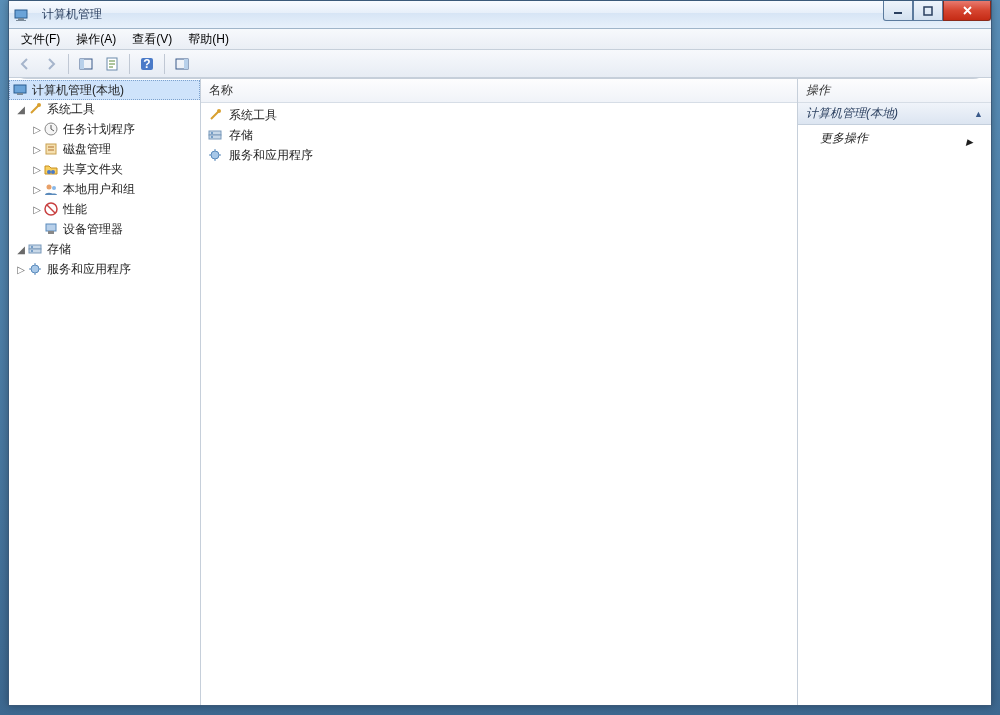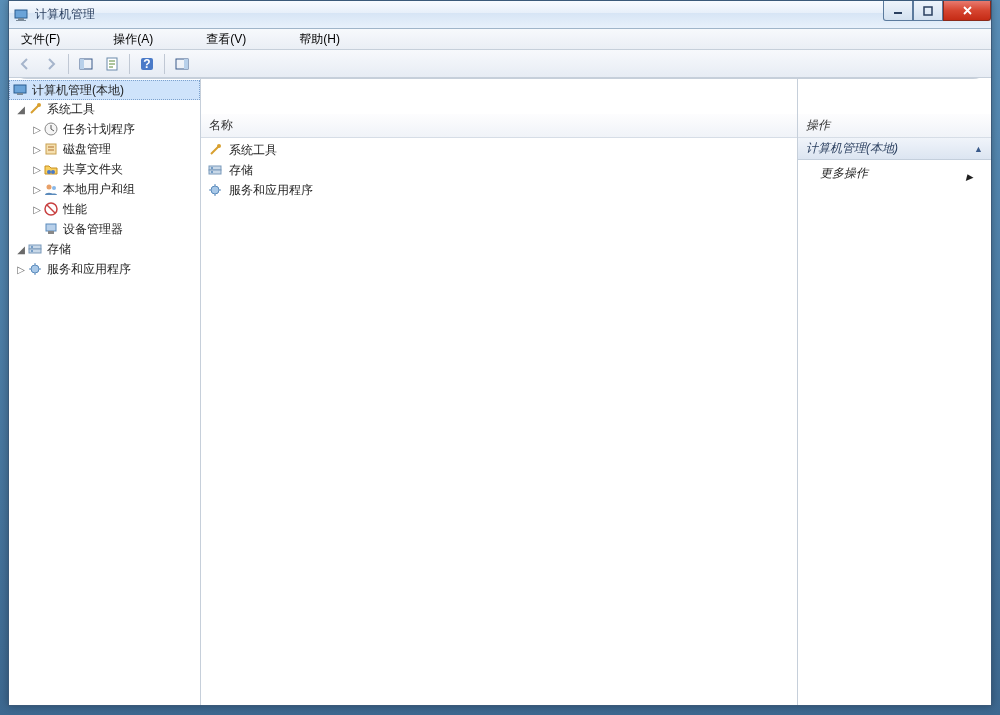--- a/index.html
+++ b/index.html
@@ -1,36 +1,36 @@
 <!DOCTYPE html>
 <html><head>
 <meta charset="utf-8">
 <style>
 * { margin: 0; padding: 0; box-sizing: border-box; font-family: "Microsoft YaHei", SimSun, Tahoma, sans-serif; font-size: 12px; }
 body { background: linear-gradient(to bottom, #5a8fb8, #3d6890); width: 1000px; height: 715px; overflow: hidden; position: relative; }
 .window { position: absolute; top: 0; left: 8px; width: 984px; height: 706px; background: #fff; border: 1px solid #3b5a7a; box-shadow: 0 0 8px rgba(0,0,0,0.3); display: flex; flex-direction: column; }
-.titlebar { height: 28px; background: linear-gradient(to bottom, #f8fbff 0%, #e7eff9 45%, #d7e5f5 46%, #e8f1fb 100%); display: flex; align-items: center; padding: 0 4px; position: relative; border-bottom: 1px solid #a0b5c9; }
+.titlebar { height: 28px; background: linear-gradient(to bottom, #f8fbff 0%, #e7eff9 45%, #d7e5f5 46%, #e8f1fb 100%); display: flex; align-items: center; padding: 0 4px; position: relative; border-bottom: 1px solid #a0b5c9; gap: 7px; }
 .title-icon { width: 16px; height: 16px; margin-right: 6px; display: flex; align-items: center; justify-content: center; }
 .window-title { color: #2a3f5f; font-size: 12px; }
 .winbtns { position: absolute; right: 0; top: 0; display: flex; }
 .winbtn { width: 30px; height: 20px; border: 1px solid #5b7a9d; border-top: none; display: flex; align-items: center; justify-content: center; font-size: 11px; font-weight: bold; background: linear-gradient(to bottom, #eef4fb, #d3e1f0); color: #2a3f5f; cursor: default; }
 .winbtn.min { border-radius: 0 0 0 3px; }
 .winbtn.close { width: 48px; background: linear-gradient(to bottom, #e87a6e 0%, #d64530 50%, #c52b15 100%); color: #fff; border-color: #8a2a1b; border-radius: 0 0 3px 0; }
-.menubar { height: 21px; background: linear-gradient(to bottom, #f7f9fc, #eaeef5); border-bottom: 1px solid #c6cfda; display: flex; align-items: center; padding: 0 4px; gap: 37px; }
+.menubar { height: 21px; background: linear-gradient(to bottom, #f7f9fc, #eaeef5); border-bottom: 1px solid #c6cfda; display: flex; align-items: center; padding: 0 4px; }
 .menuitem { padding: 2px 8px; cursor: default; }
 .toolbar { height: 28px; background: linear-gradient(to bottom, #f7f9fc, #e7ecf4); border-bottom: 1px solid #c6cfda; display: flex; align-items: center; padding: 0 4px; gap: 2px; }
 .tbtn { width: 24px; height: 22px; display: flex; align-items: center; justify-content: center; cursor: default; border: 1px solid transparent; border-radius: 2px; }
 .tbtn.disabled { opacity: 0.4; }
 .tsep { width: 1px; height: 20px; background: #c0c8d4; margin: 0 3px; }
 .content { flex: 1; display: flex; border-top: 1px solid #c6cfda; border-radius: 18px; }
 .pane { background: #fff; overflow: auto; }
 .tree-pane { width: 192px; border-right: 1px solid #c6cfda; }
 .list-pane { flex: 1; border-right: 1px solid #c6cfda; }
 .actions-pane { width: 193px; font-style: italic; }
-.col-header { height: 24px; background: linear-gradient(to bottom, #fdfdfe, #f0f3f8); border-bottom: 1px solid #d6dde6; display: flex; align-items: center; padding: 0 8px; font-size: 12px; color: #333; margin-top: 35px; }
+.col-header { height: 24px; background: linear-gradient(to bottom, #fdfdfe, #f0f3f8); border-bottom: 1px solid #d6dde6; display: flex; align-items: center; padding: 0 8px; font-size: 12px; color: #333; }
 .tree { padding: 2px 0; }
 .tree-node { display: flex; align-items: center; height: 20px; padding-right: 4px; cursor: default; white-space: nowrap; }
 .tree-node.selected { background: #cfe3fb; border: 1px dotted #7da2ce; margin: -1px 0; }
 .tree-node .expander { width: 12px; text-align: center; color: #6a6a6a; font-size: 10px; }
 .tree-node .icon { width: 16px; height: 16px; margin-right: 4px; display: flex; align-items: center; justify-content: center; }
 .tree-node .label { font-size: 12px; color: #1e1e1e; }
 .list-body { padding: 2px 0; }
 .list-item { display: flex; align-items: center; height: 20px; padding: 0 6px; cursor: default; }
 .list-item .icon { width: 16px; height: 16px; margin-right: 6px; display: flex; align-items: center; justify-content: center; }
 .list-item .label { font-size: 12px; color: #1e1e1e; }

